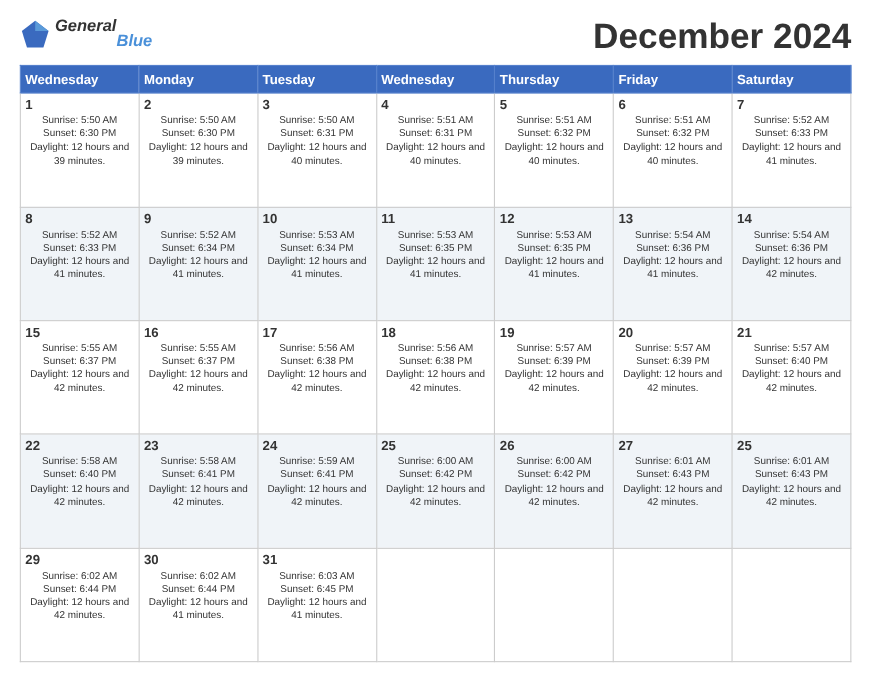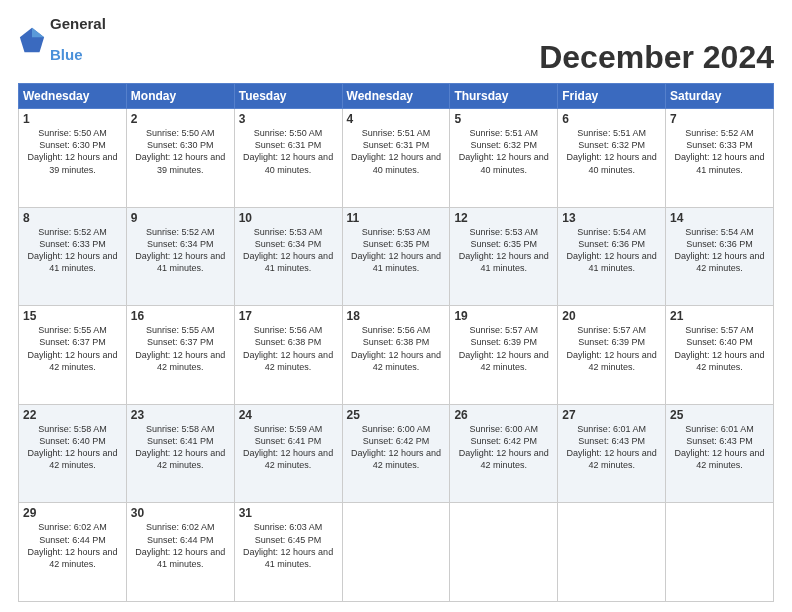--- a/index.html
+++ b/index.html
@@ -23,41 +23,40 @@
       align-items: flex-start;
       margin-bottom: 8px;
     }
     .logo {
       display: flex;
       align-items: center;
       gap: 4px;
     }
     .logo-text {
       display: flex;
-      flex-direction: column;
       line-height: 1.1;
+      font-style: italic;
     }
     .logo-general {
       font-size: 15px;
       font-weight: bold;
       color: #333;
     }
     .logo-blue {
       font-size: 15px;
       font-weight: bold;
       color: #4a90d9;
       margin-top: 14px;
     }
     .logo-icon {
       width: 28px;
       height: 28px;
     }
     .title-area {
       text-align: right;
-      margin-top: 24px;
     }
     .month-title {
       font-size: 32px;
       font-weight: bold;
       color: #333;
       line-height: 1.1;
     }
     .location {
       font-size: 14px;
       color: #555;

